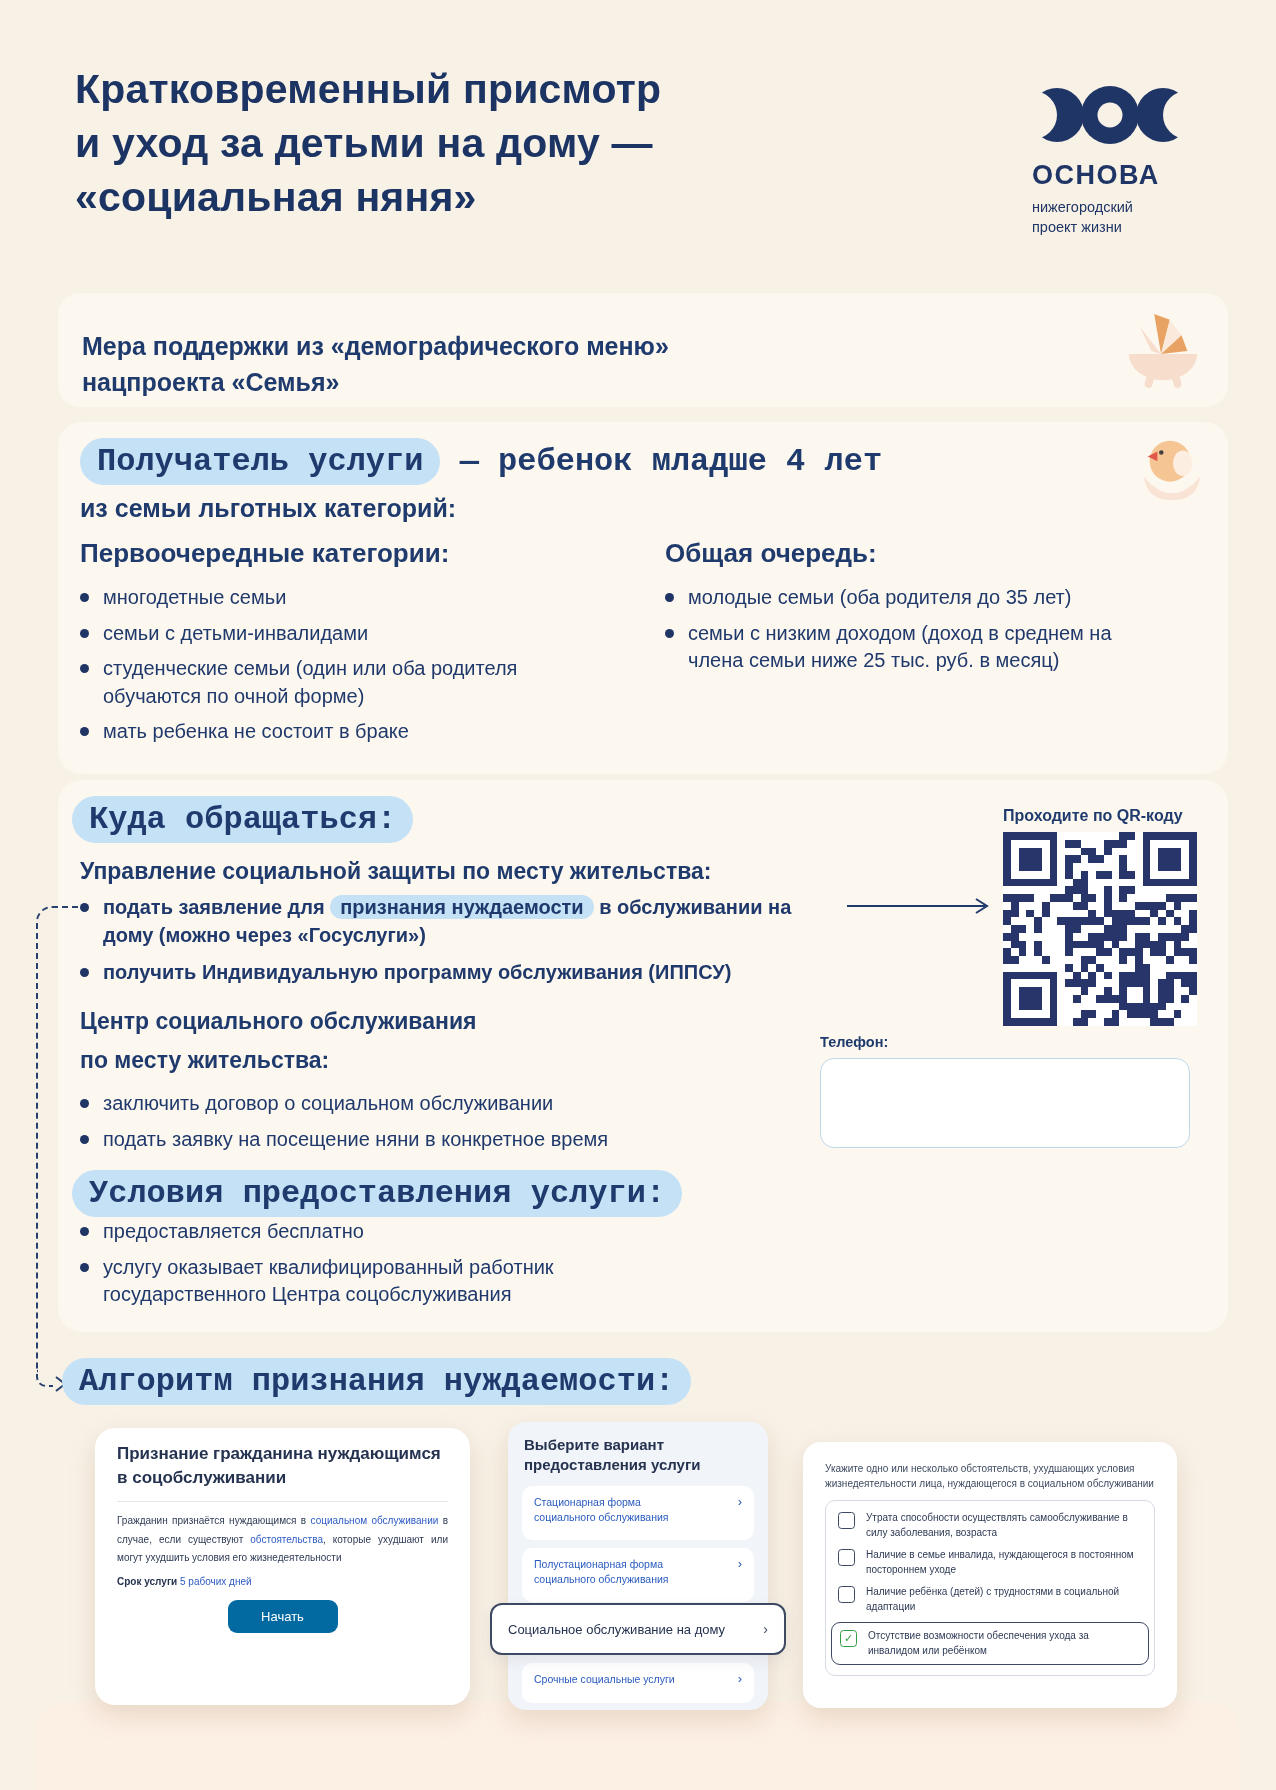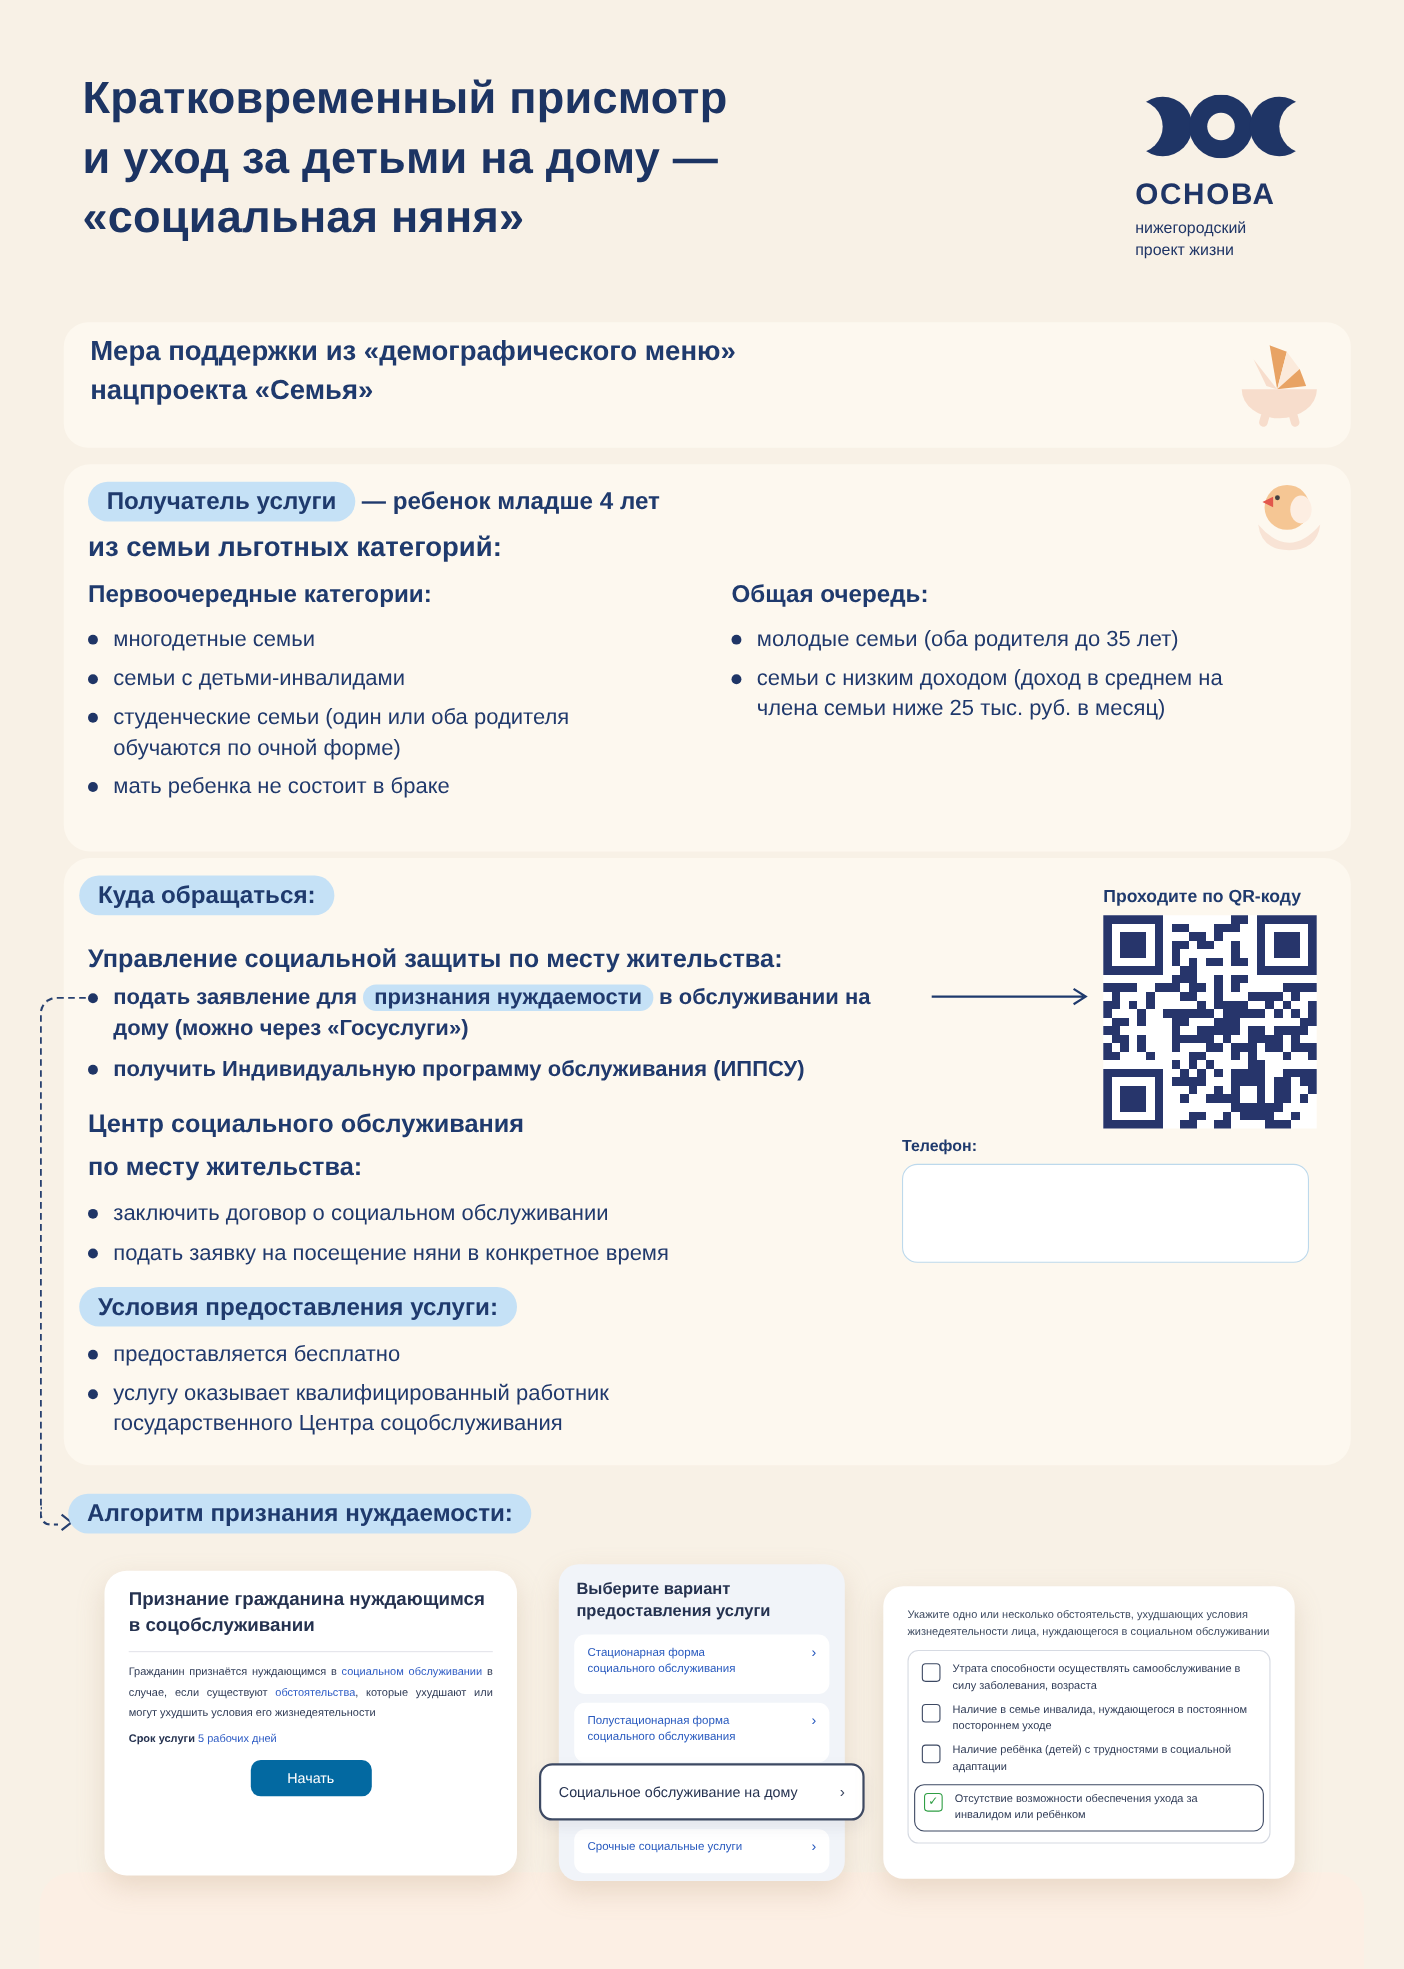--- a/index.html
+++ b/index.html
@@ -6,36 +6,36 @@
   body{
     width:1276px;height:1790px;position:relative;overflow:hidden;
     background:#f8f1e6;
     font-family:"Liberation Sans","DejaVu Sans",sans-serif;
     color:#1f3a6d;
   }
   .abs{position:absolute;}
   .card{position:absolute;background:#fdf8ef;border-radius:24px;}
   .pill{display:inline-block;background:#c5e1f6;border-radius:24px;padding:5px 17px;font-weight:700;color:#1f3a6d;}
   .inline-pill{background:#c5e1f6;border-radius:14px;padding:1px 10px;}
-  .h-big{font-size:22px;font-weight:700;color:#1f3a6d;}
+  .h-big{font-size:32px;font-weight:700;color:#1f3a6d;font-family:Liberation Mono, monospace;}
   .h-mid{font-size:23px;font-weight:700;color:#1f3a6d;line-height:1.35;}
-  .sub-h{font-size:22px;font-weight:700;color:#1f3a6d;}
+  .sub-h{font-size:26px;font-weight:700;color:#1f3a6d;}
   .b{display:flex;align-items:flex-start;font-size:20px;line-height:1.38;color:#20396c;}
   .b .dot{width:9px;height:9px;border-radius:50%;background:#1f3566;flex:none;margin:9px 14px 0 0;}
   .list .b{margin-bottom:8px;}
 
   
   .main-title{left:75px;top:62px;font-size:41px;font-weight:700;line-height:1.32;color:#1c3463;letter-spacing:.2px;}
   .logo{left:1032px;top:86px;width:156px;text-align:left;}
   .logo-name{font-size:27px;font-weight:800;letter-spacing:1.5px;color:#1f3566;margin-top:12px;}
   .logo-tag{font-size:14.5px;font-weight:500;color:#1f3566;line-height:1.35;margin-top:7px;}
 
   
   #card-support{left:58px;top:293px;width:1170px;height:114px;border-radius:22px;}
-  .support-text{position:absolute;left:24px;top:9px;font-size:25px;font-weight:700;line-height:1.42;}
+  .support-text{position:absolute;left:24px;top:36px;font-size:25px;font-weight:700;line-height:1.42;}
   .stroller{position:absolute;right:24px;top:16px;width:82px;height:82px;}
 
   
   #card-recipients{left:58px;top:422px;width:1170px;height:352px;}
   .rec-inner{position:absolute;left:22px;top:16px;right:22px;}
   .rec-line2{font-size:25px;font-weight:700;margin-top:9px;}
   .cols{display:flex;margin-top:15px;}
   .col-left{width:525px;}
   .col-right{flex:1;padding-left:60px;}
   .cols .list{margin-top:15px;}

